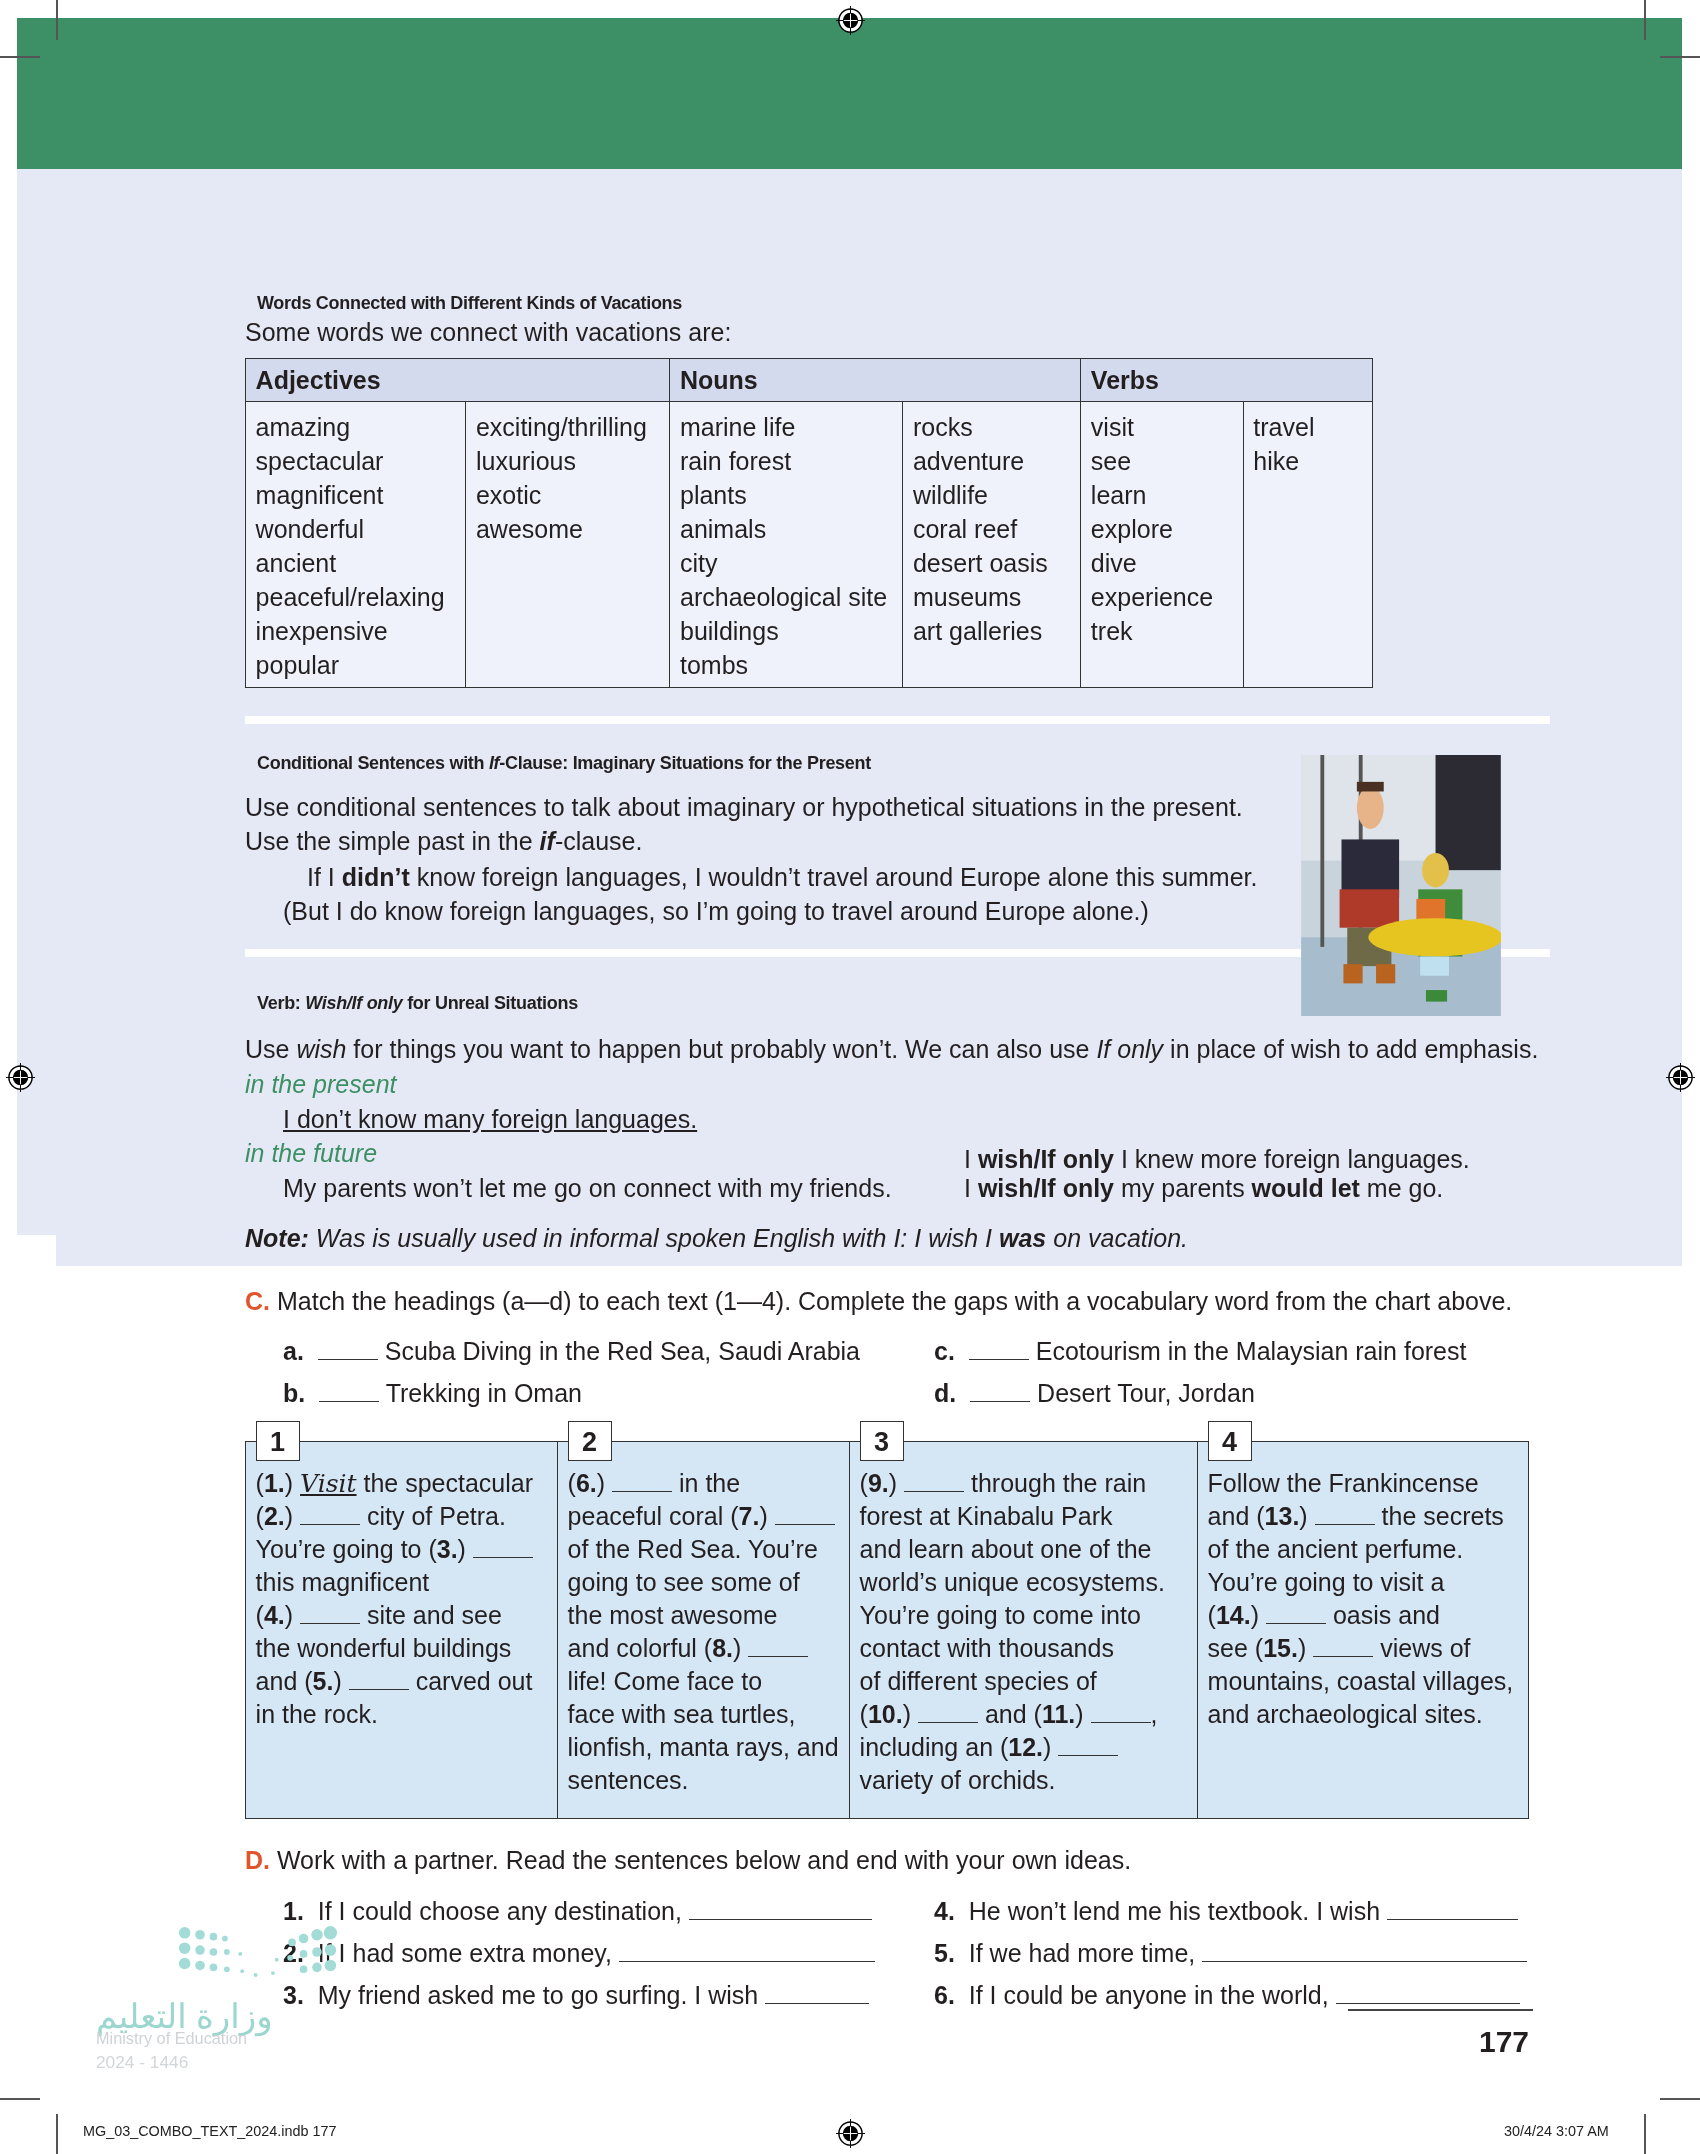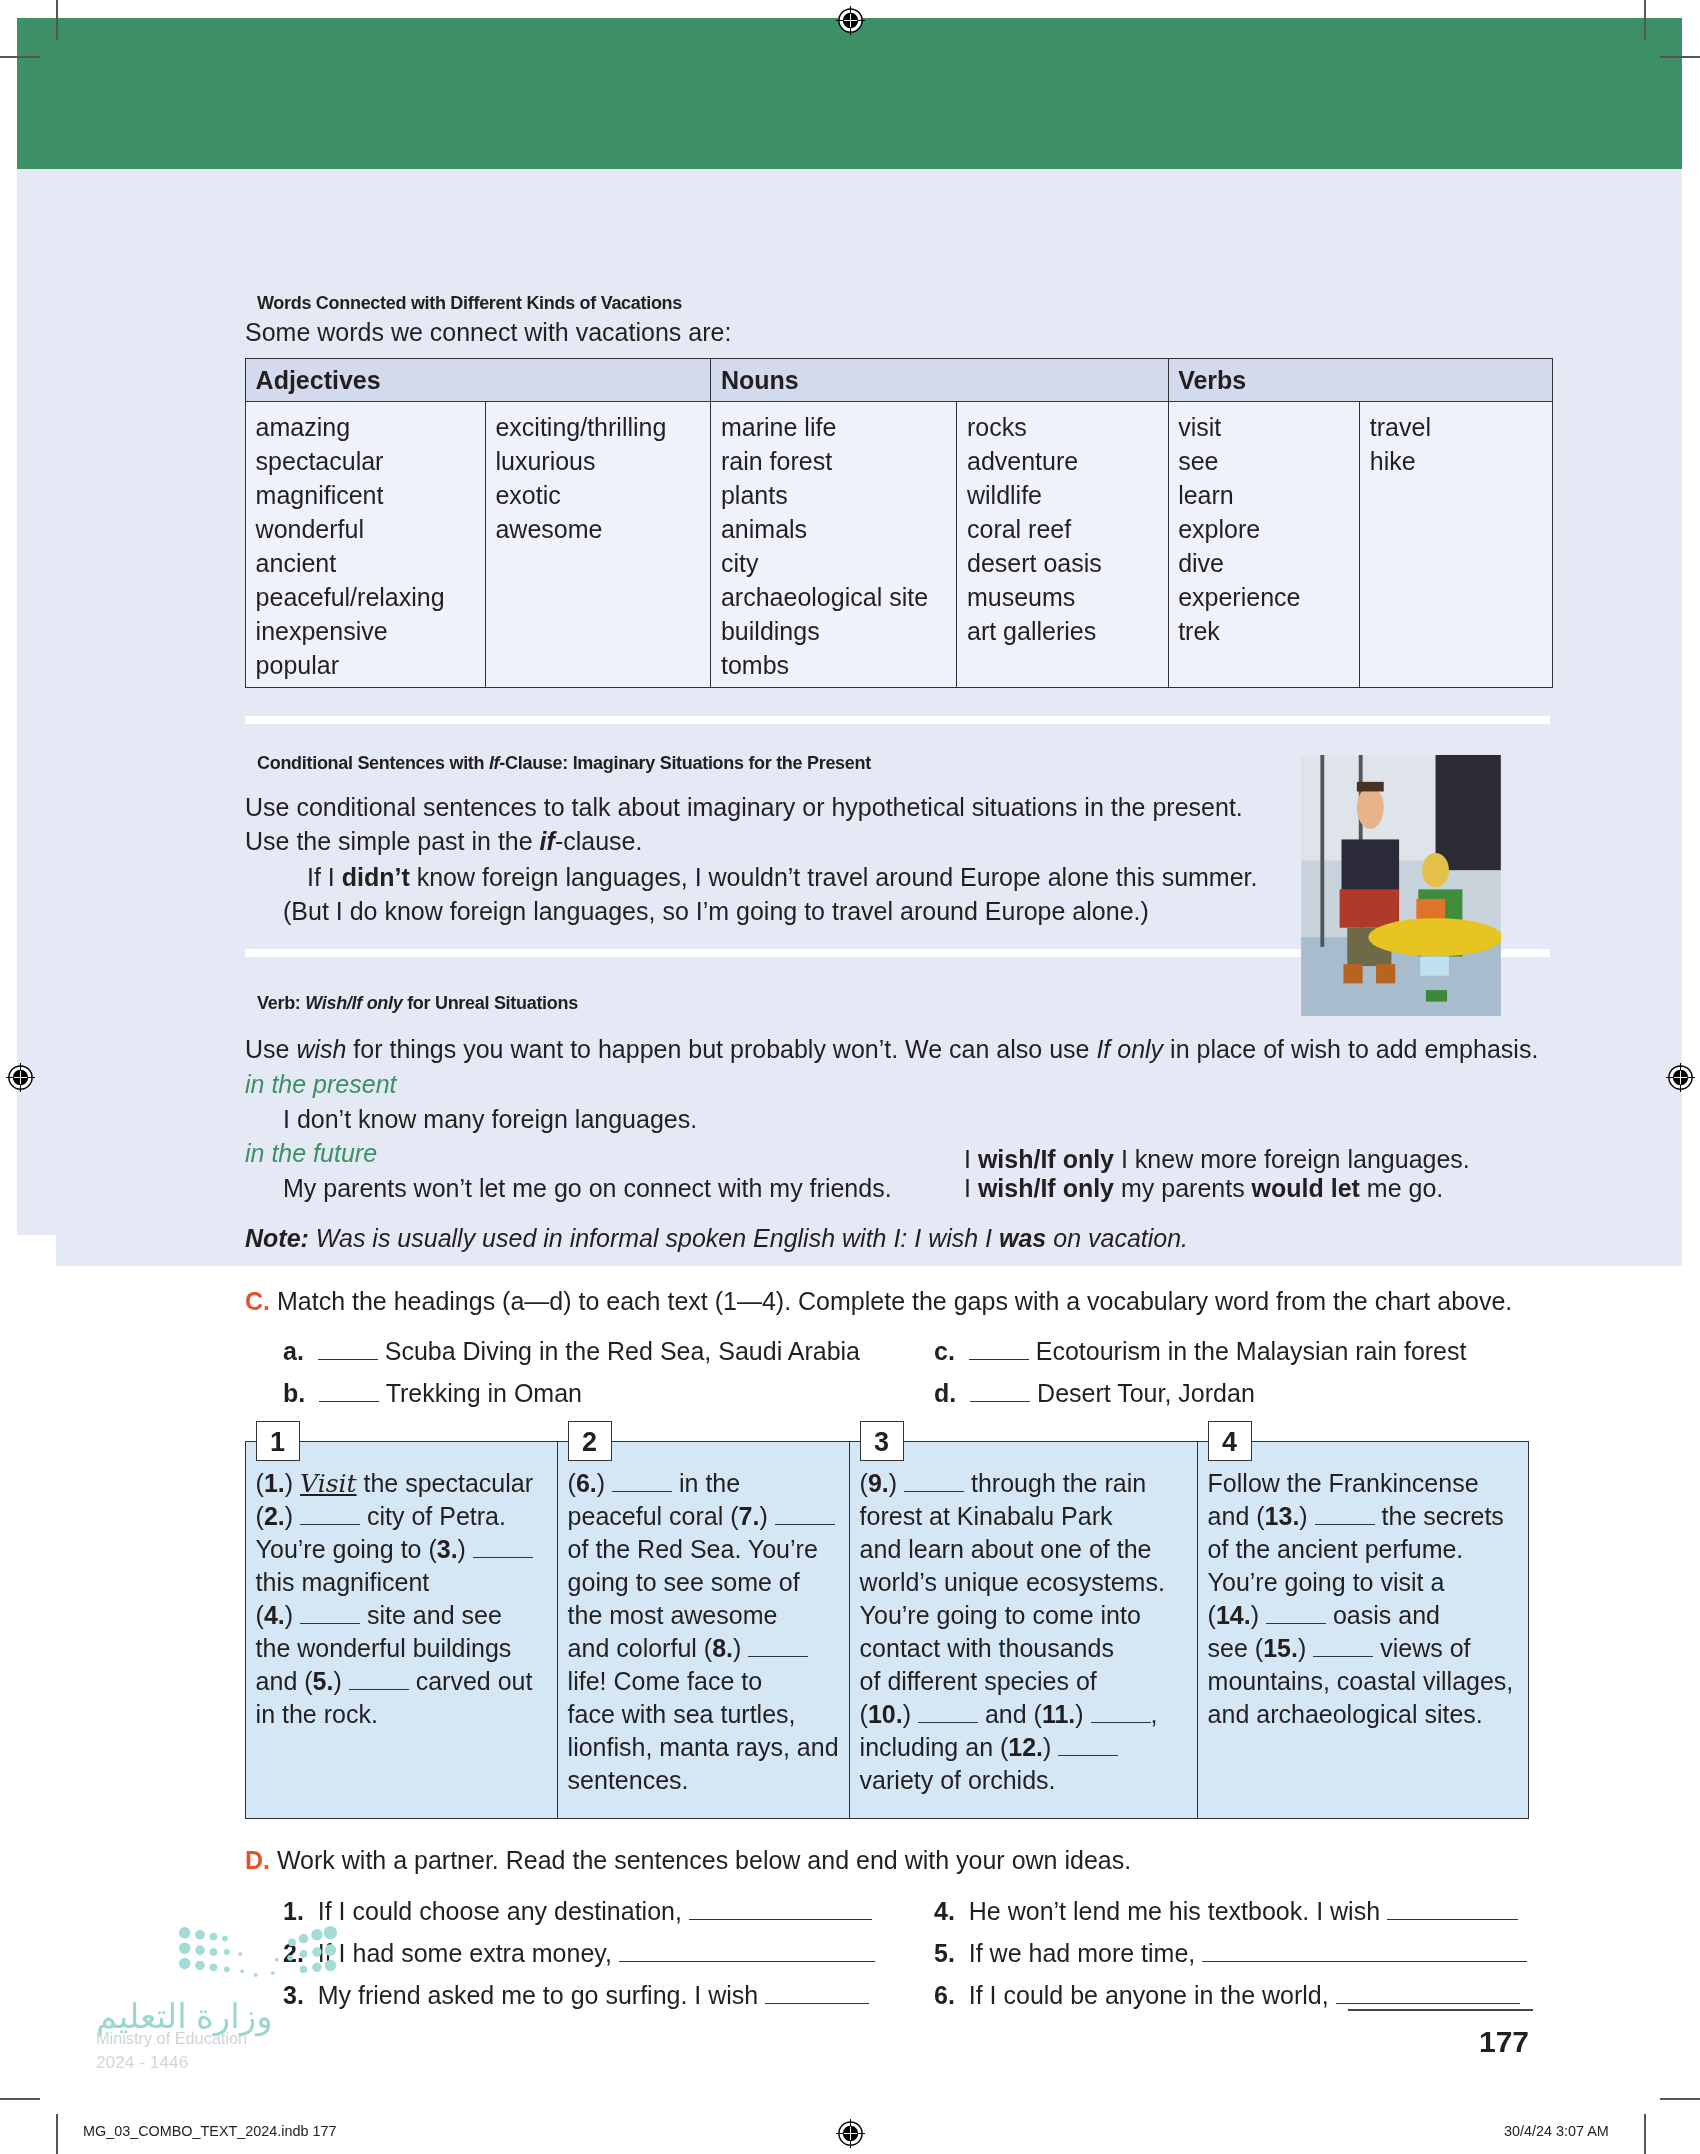--- a/index.html
+++ b/index.html
@@ -10,21 +10,21 @@
   .lav-main { left:17.3px; top:169px; width:1665px; height:1066px; background:#e5e9f5; }
   .lav-step { left:56px; top:1235px; width:1626px; height:31px; background:#e5e9f5; }
   .crop { position:absolute; background:#555; }
   .reg { position:absolute; width:29px; height:29px; }
   .reg svg { width:100%; height:100%; }
 
   h2.sec { position:absolute; margin:12px; font-size:18px; font-weight:bold; letter-spacing:-0.3px; }
   .p { position:absolute; margin:0; font-size:25px; line-height:35px; font-weight:normal; white-space:nowrap; }
   .green-it { color:#3d8f65; font-style:italic; }
 
-  table.vocab { position:absolute; left:245px; top:358px; width:1308px; border-collapse:collapse; font-size:25px; }
+  table.vocab { position:absolute; left:245px; top:358px; width:1128px; border-collapse:collapse; font-size:25px; }
   table.vocab th { background:#d3daed; text-align:left; font-weight:bold; height:42px; padding:0 9.6px; border:1.9px solid #333; }
   table.vocab td { background:#eff2fa; vertical-align:top; padding:7.7px 9.6px 5.8px 9.6px; border:1.9px solid #333; line-height:34px; }
   table.vocab td div { white-space:nowrap; }
 
   .divider { position:absolute; left:245px; width:1305px; height:7.7px; background:#ffffff; }
 
   .illus { left:1301px; top:755px; width:200px; height:261px; overflow:hidden; }
 
   .exc-letter { color:#e2552b; font-weight:bold; }
   .boxes { position:absolute; left:245px; top:1441px; width:1284px; height:378px; border:1.9px solid #333; background:#d5e6f5; box-sizing:border-box; }
@@ -198,21 +198,21 @@
     <rect x="120" y="150" width="30" height="50" fill="#e0742a"></rect>
     <ellipse cx="140" cy="190" rx="70" ry="20" fill="#e6c520"></ellipse>
     <rect x="124" y="210" width="30" height="20" fill="#bfe0ef"></rect>
     <rect x="130" y="245" width="22" height="12" fill="#3a8a3a"></rect>
   </svg>
 </div>
 
 <h2 class="sec" style="left:245px;top:981px;"><span>Verb: </span><i>Wish/If only</i><span> for Unreal Situations</span></h2>
 <p class="p" style="left:245px;top:1032px;"><span>Use </span><i>wish</i><span> for things you want to happen but probably won’t. We can also use </span><i>If only</i><span> in place of wish to add emphasis.</span></p>
 <p class="p green-it" style="left:245px;top:1067px;">in the present</p>
-<p class="p" style="left:283px;top:1102px;">I don’t know many foreign languages.</p>
+<p class="p" style="left:283px;top:1102px;text-decoration:underline;">I don’t know many foreign languages.</p>
 <p class="p" style="left:964px;top:1142px;"><span>I </span><b>wish/If only</b><span> I knew more foreign languages.</span></p>
 <p class="p green-it" style="left:245px;top:1136px;">in the future</p>
 <p class="p" style="left:283px;top:1171px;">My parents won’t let me go on connect with my friends.</p>
 <p class="p" style="left:964px;top:1171px;"><span>I </span><b>wish/If only</b><span> my parents </span><b>would let</b><span> me go.</span></p>
 <p class="p" style="left:245px;top:1221px;font-style:italic;"><b>Note:</b><span> Was is usually used in informal spoken English with I: I wish I </span><b>was</b><span> on vacation.</span></p>
 
 <p class="p" style="left:245px;top:1284px;"><span class="exc-letter">C.</span> <span>Match the headings (a—d) to each text (1—4). Complete the gaps with a vocabulary word from the chart above.</span></p>
 <p class="p" style="left:283px;top:1334px;"><b>a.</b>&nbsp; <span class="blank"></span> <span>Scuba Diving in the Red Sea, Saudi Arabia</span></p>
 <p class="p" style="left:283px;top:1376px;"><b>b.</b>&nbsp; <span class="blank"></span> <span>Trekking in Oman</span></p>
 <p class="p" style="left:934px;top:1334px;"><b>c.</b>&nbsp; <span class="blank"></span> <span>Ecotourism in the Malaysian rain forest</span></p>

